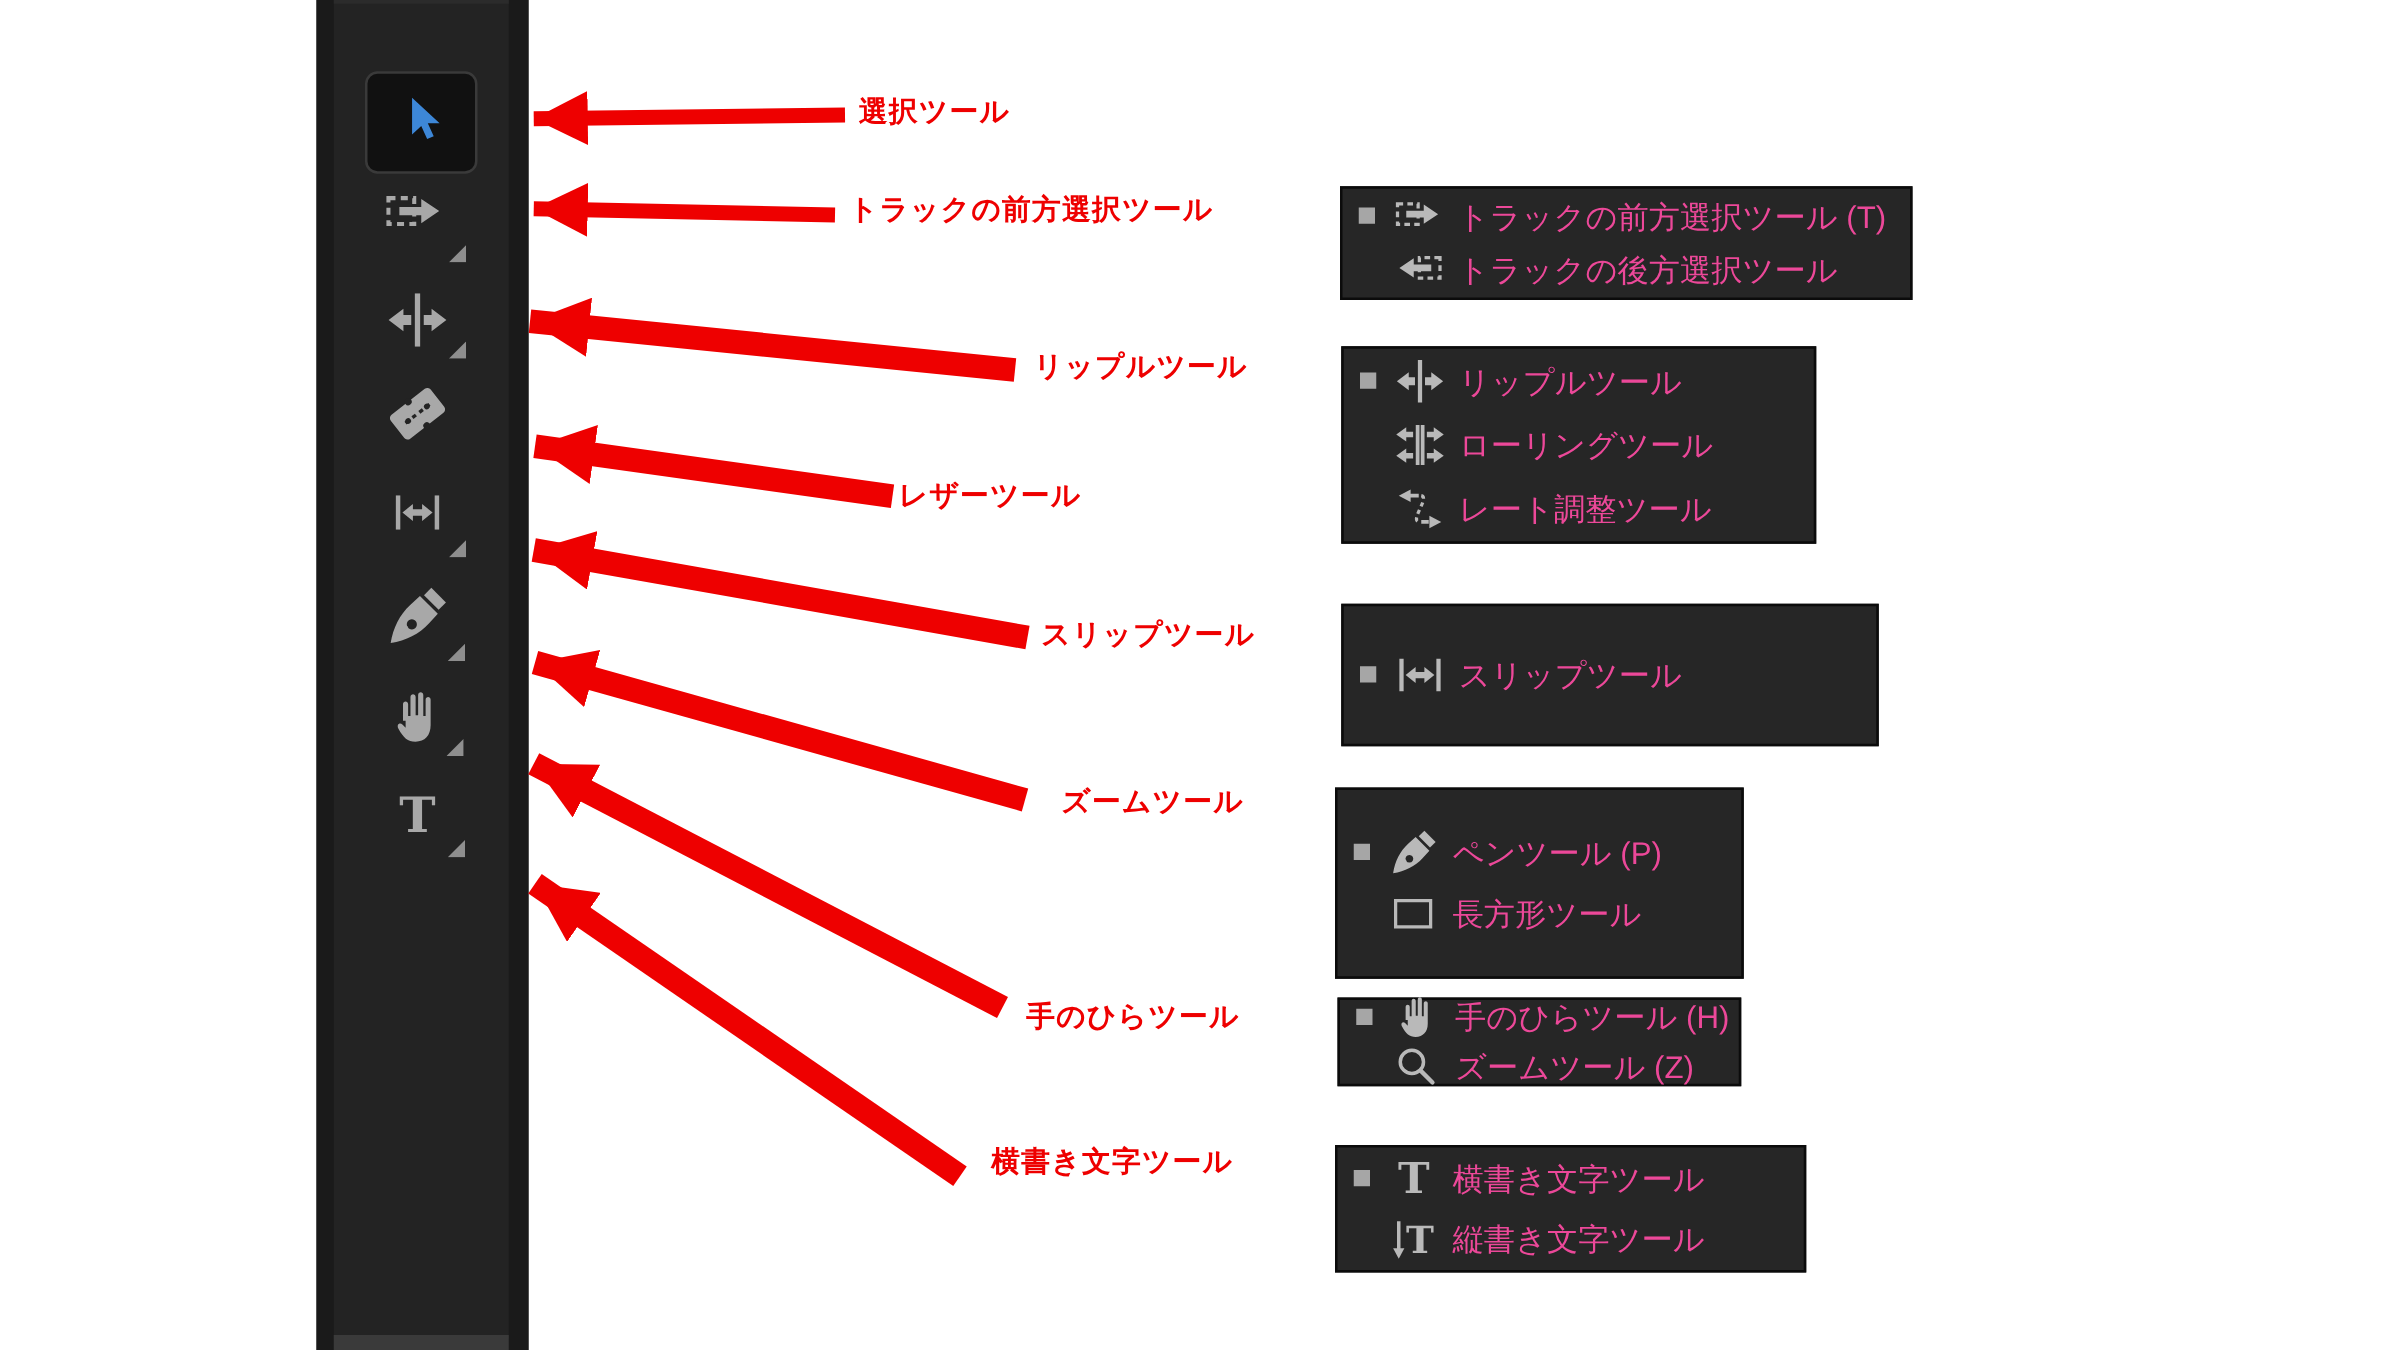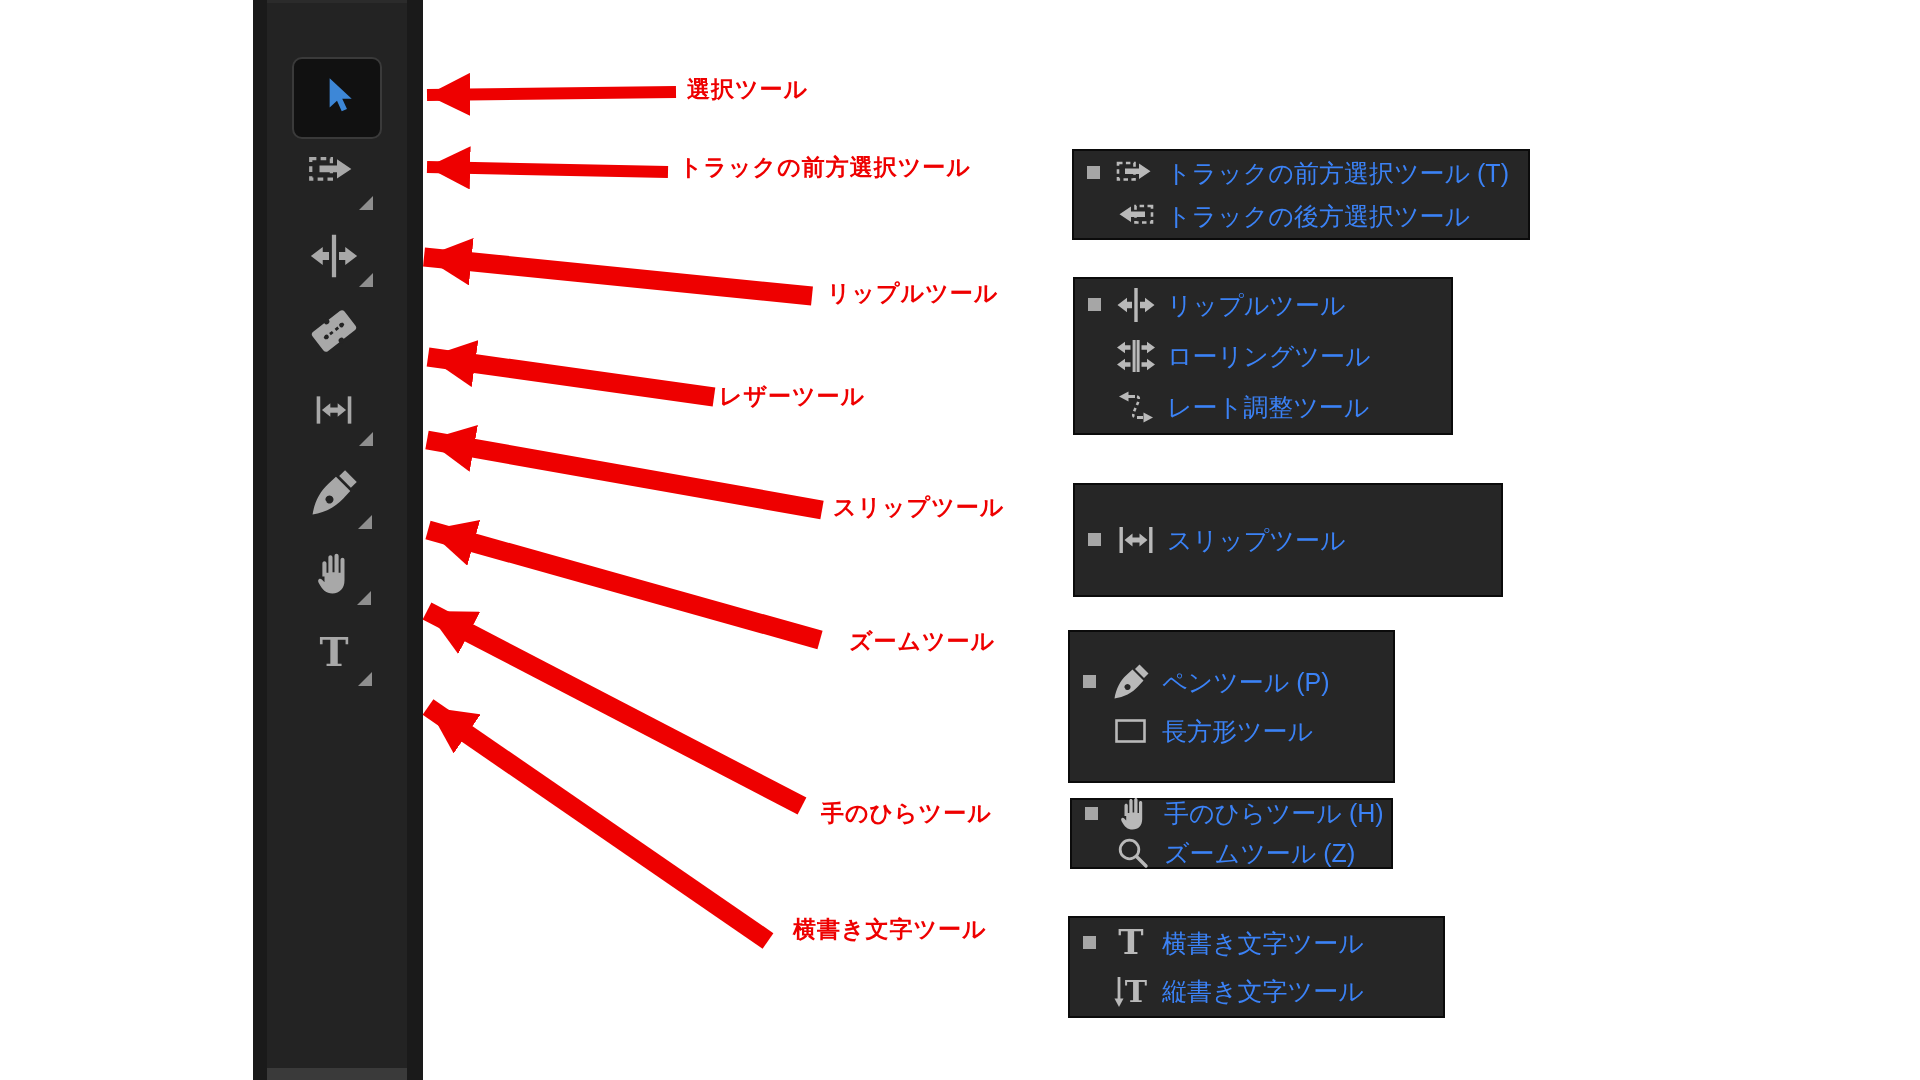--- a/index.html
+++ b/index.html
@@ -21,21 +21,21 @@
   .arrows{position:absolute;left:0;top:0;}
   
   .popup{position:absolute;background:#262626;border:2px solid #0b0b0b;box-sizing:border-box;
          display:flex;flex-direction:column;justify-content:center;}
   .prow{display:flex;align-items:center;height:var(--rh);padding-left:12px;gap:8px;color:#b9b9b9;}
   .check{width:18px;height:18px;flex:0 0 18px;position:relative;}
   .prow[data-checked="true"] .check::before{content:"";position:absolute;left:1px;top:2px;
       width:13px;height:13px;background:#a6a6a6;}
   .picon{width:46px;flex:0 0 46px;display:flex;align-items:center;justify-content:center;}
   .picon svg{width:40px;height:40px;display:block;}
-  .plabel{color:#3b82f6;font-size:25px;white-space:nowrap;}
+  .plabel{color:#ec4899;font-size:25px;white-space:nowrap;}
   .hidden-defs{position:absolute;width:0;height:0;overflow:hidden;}
 </style>
 </head>
 <body>
 
 <div class="stage">
 
   <svg class="hidden-defs" aria-hidden="true">
       <defs>
     <symbol id="i-sel" viewBox="0 0 40 40">

